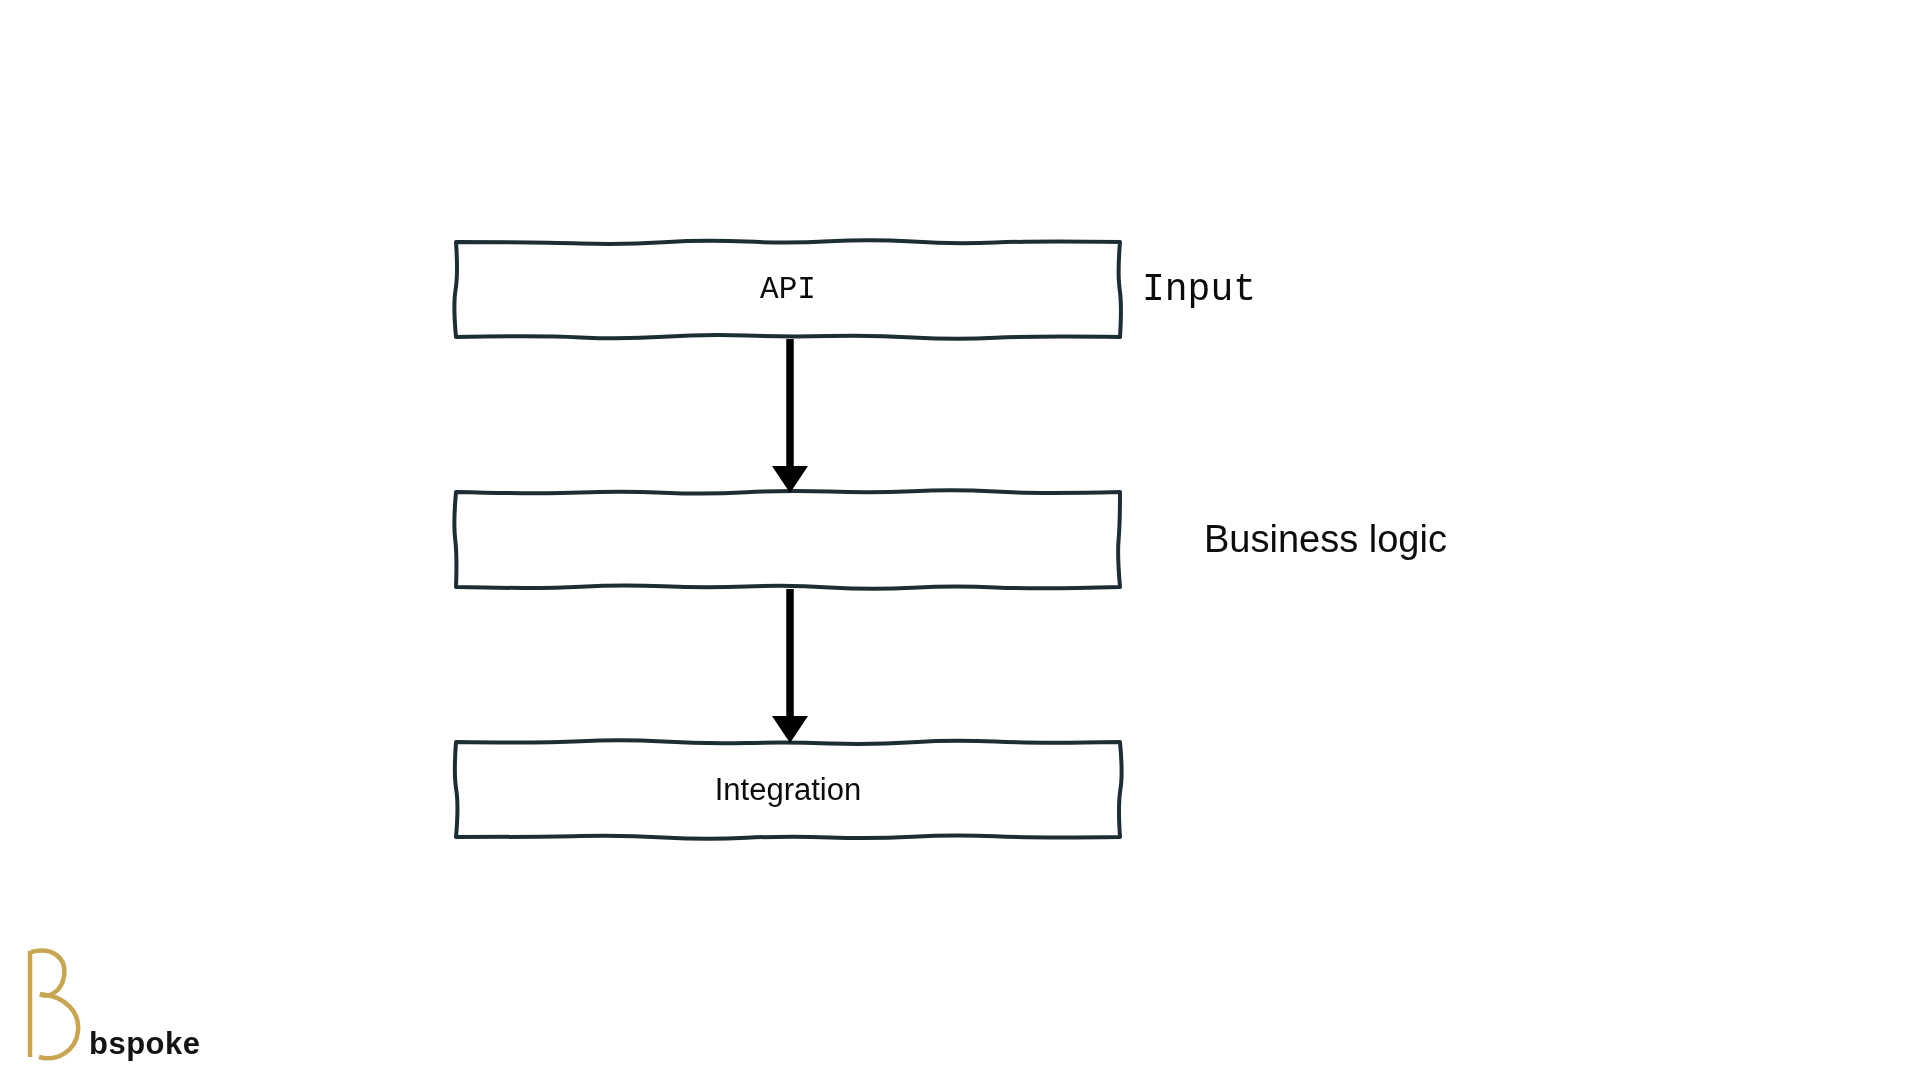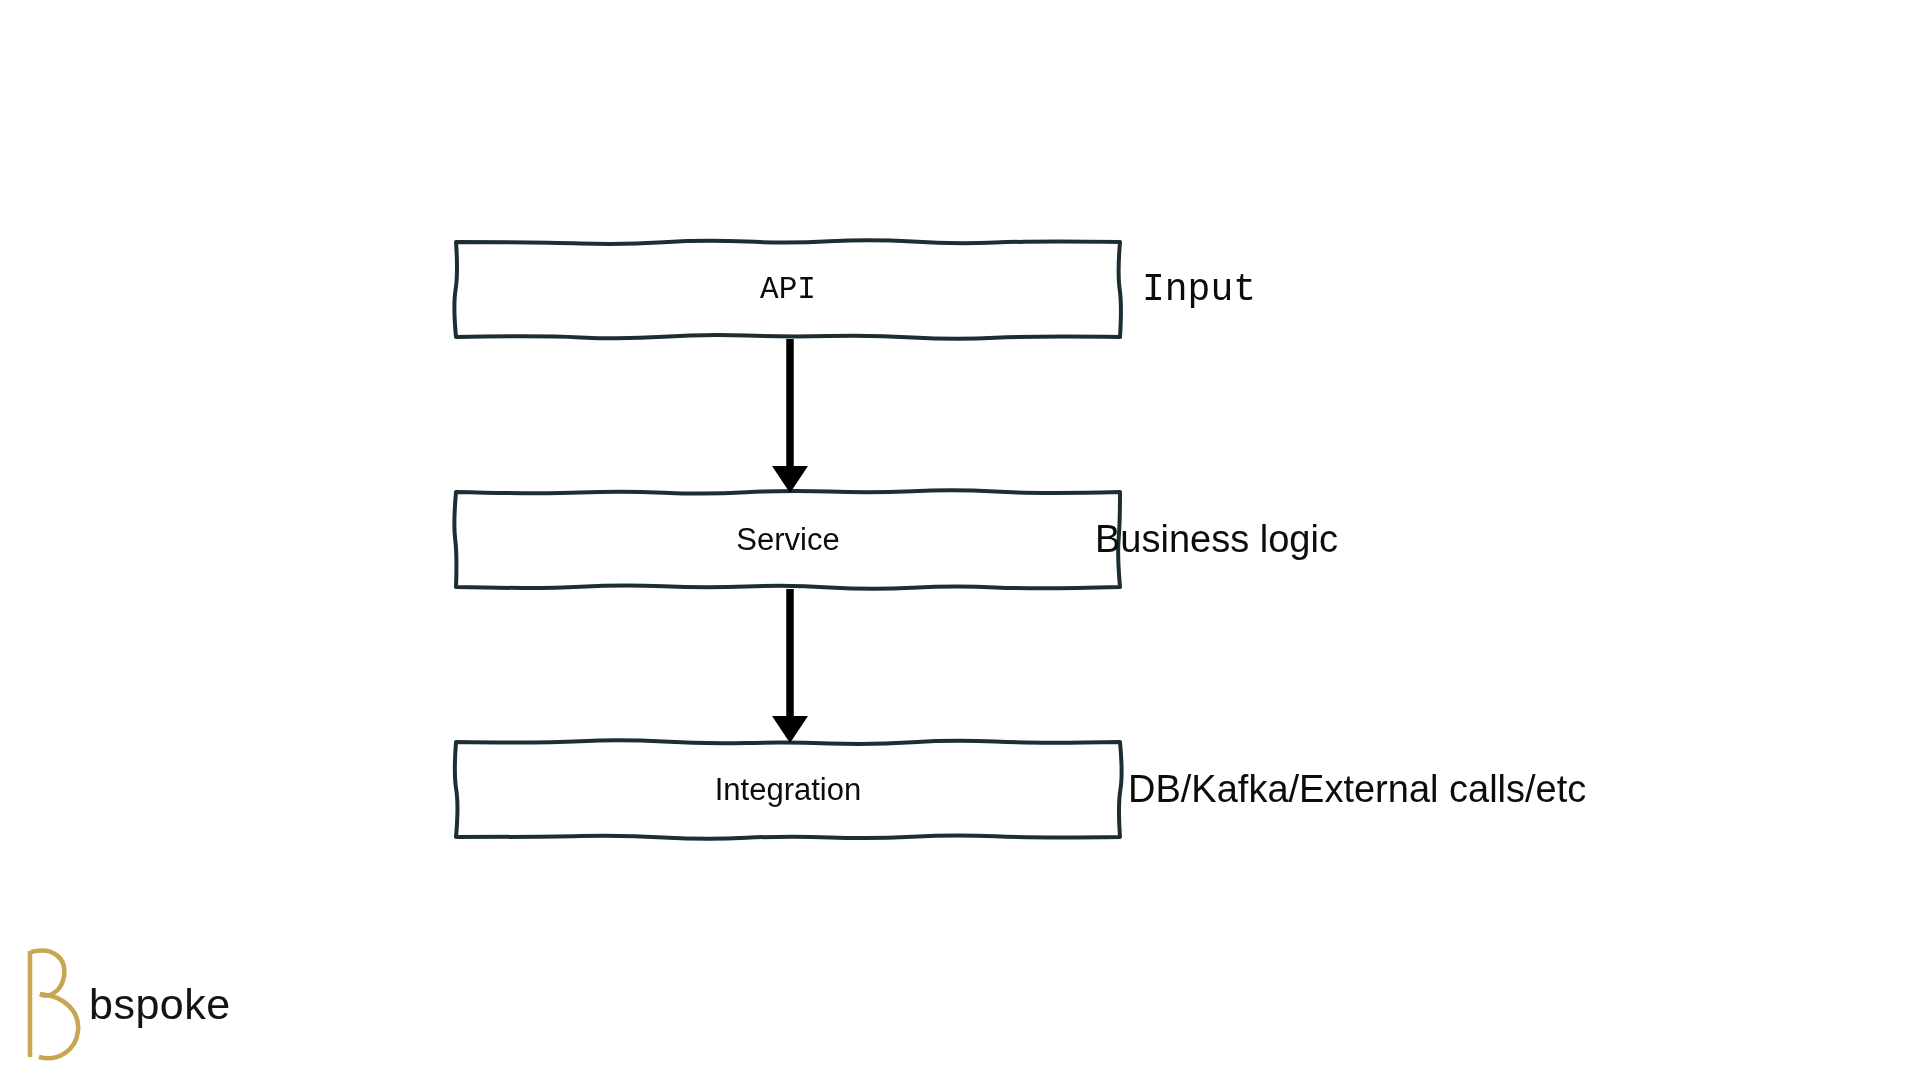--- a/index.html
+++ b/index.html
@@ -28,25 +28,25 @@
     font-size: 31px; color: var(--text, #0c0c0c);
     white-space: nowrap; pointer-events: none;
   }
   .annotation {
     position: absolute; height: 95px;
     display: flex; align-items: center;
     font-size: 38px; color: var(--text, #0c0c0c);
     white-space: nowrap; pointer-events: none;
   }
   .r0 { top: 242px; font-family: Liberation Mono, monospace; } .r1 { top: 492px; } .r2 { top: 742px; text-align: right; }
-  .a0 { left: 1142px; } .a1 { left: 1095px; } .a2 { left: 1128px; }
+  .a0 { left: 1142px; } .a1 { left: 1204px; } .a2 { left: 1128px; }
 
   .logo-text {
-    position: absolute; left: 89px; top: 980px;
-    font-size: 43px; font-weight: 400; letter-spacing: 0.5px;
+    position: absolute; left: 89px; top: 1026px;
+    font-size: 31px; font-weight: 700; letter-spacing: 0.5px;
     color: var(--logo-text, #141414); white-space: nowrap;
   }
 </style>
 </head>
 <body>
 
 <div class="stage">
 
   <svg id="sketch" width="1920" height="1080" viewBox="0 0 1920 1080">
 
@@ -64,21 +64,19 @@
     </g>
 
     <g>
       <path class="logo-mark-path" d="M30 951 L30 1057"></path>
       <path class="logo-mark-path" d="M31 952 C53 946 67 959 64 976 C62 991 49 999 40 994"></path>
       <path class="logo-mark-path" d="M40 994 C65 996 80 1012 78 1031 C76 1051 57 1062 39 1057"></path>
     </g>
   </svg>
 
   <div class="box-label r0">API</div>
-  <div class="box-label r1">Service</div>
   <div class="box-label r2">Integration</div>
 
   <div class="annotation r0 a0">Input</div>
   <div class="annotation r1 a1">Business logic</div>
-  <div class="annotation r2 a2">DB/Kafka/External calls/etc</div>
 
   <div class="logo-text">bspoke</div>
 </div>
 
 </body></html>

